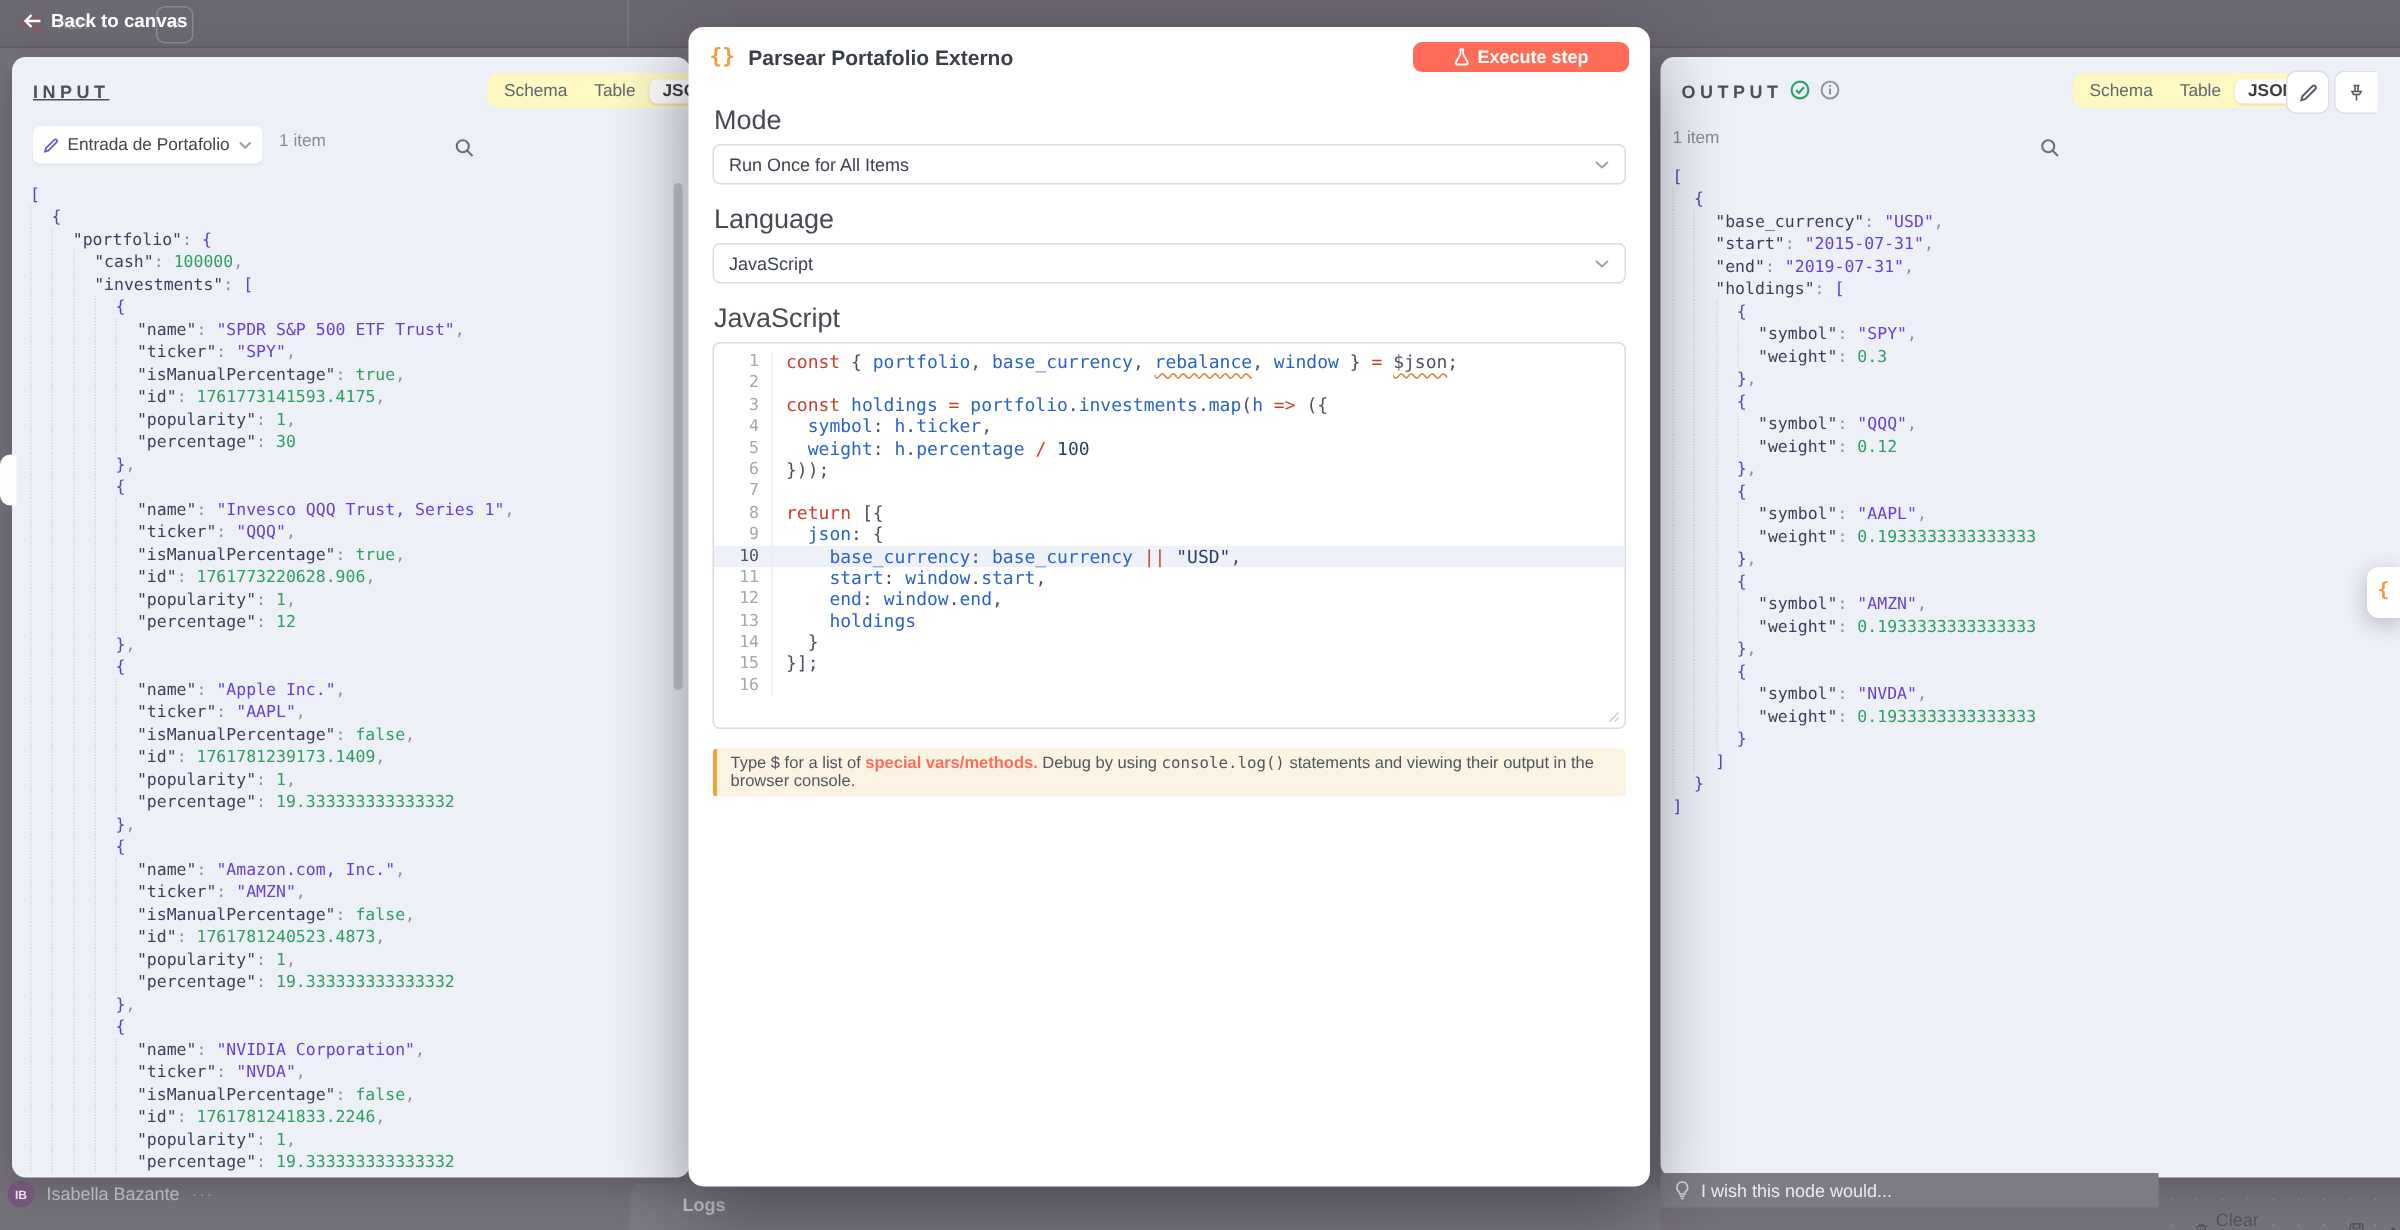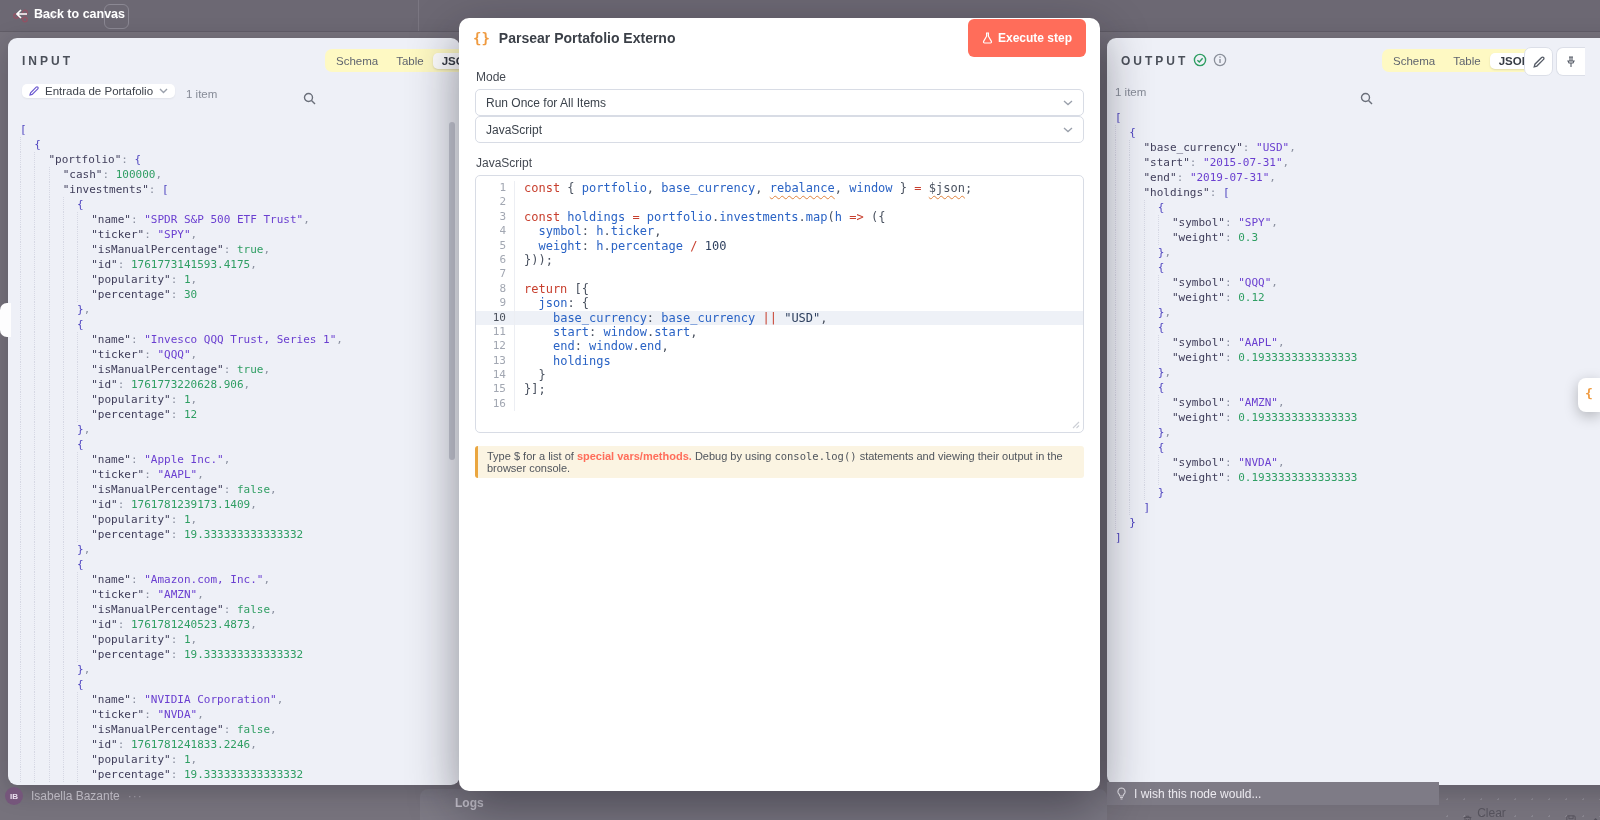--- a/index.html
+++ b/index.html
@@ -18,47 +18,47 @@
   .panel{position:absolute;background:#eef0f7;border-radius:9px;overflow:hidden;z-index:2;box-shadow:0 6px 24px rgba(25,22,34,.25);}
   #input-panel{left:8px;top:38px;width:452px;height:747px;}
   #output-panel{left:1107px;top:38px;width:547px;height:747px;}
   .p-title{position:absolute;font-size:12px;font-weight:700;letter-spacing:3px;color:#4b505a;}
   .seg{position:absolute;height:23px;background:#fef9c3;border-radius:7px;display:flex;align-items:center;padding:2px;box-sizing:border-box;}
   .seg .sitem{font-size:11.5px;color:#60656f;padding:2px 9px;border-radius:5px;cursor:pointer;}
   .seg .sitem.active{background:#fff;color:#363b44;font-weight:700;box-shadow:0 1px 2px rgba(0,0,0,.12);}
   .icon-btn{position:absolute;width:27px;height:27px;background:#fff;border:1px solid #dcdfe8;border-radius:7px;display:flex;align-items:center;justify-content:center;cursor:pointer;}
   .items-count{position:absolute;font-size:11.5px;color:#868b97;}
 
-  .source-pill{position:absolute;left:14px;top:46px;height:14px;background:#fff;border-radius:5px;display:flex;align-items:center;gap:6px;padding:0 7px;font-size:11.5px;color:#3f444d;cursor:pointer;box-shadow:0 1px 2px rgba(0,0,0,.06);}
+  .source-pill{position:absolute;left:14px;top:46px;height:25px;background:#fff;border-radius:5px;display:flex;align-items:center;gap:6px;padding:0 7px;font-size:11.5px;color:#3f444d;cursor:pointer;box-shadow:0 1px 2px rgba(0,0,0,.06);}
 
   
   .json-view{position:absolute;font-family:"DejaVu Sans Mono",monospace;font-size:11px;line-height:15px;}
   .jl{white-space:pre;height:15px;}
   .ind{display:inline-block;white-space:pre;border-left:1px dotted #d6d8e4;}
   .jk{color:#3f3d5a;}
   .jp{color:#8b90a0;}
   .js{color:#6a3fd0;}
   .jn{color:#2f9e63;}
   .jb{color:#2f9e63;}
   .jbr{color:#5046c0;}
   .scroll-thumb{position:absolute;width:6px;border-radius:3px;background:#c6c9d4;cursor:pointer;}
 
   
   .modal{position:absolute;left:459px;top:18px;width:641px;height:773px;background:#fff;border-radius:10px;z-index:5;box-shadow:0 18px 50px rgba(18,15,26,.45);}
   .m-head{height:40px;display:flex;align-items:center;gap:9px;padding:0 14px;}
   .braces{font-family:"DejaVu Sans Mono",monospace;font-weight:700;font-size:14px;color:#ef9b41;}
   .m-title{font-size:14px;font-weight:700;color:#3a3f47;}
-  .exec-btn{margin-left:auto;background:#ff6d5a;color:#fff;font-size:12px;font-weight:700;border-radius:6px;height:38px;display:flex;align-items:center;gap:5px;padding:0 14px;cursor:pointer;}
+  .exec-btn{margin-left:auto;background:#ff6d5a;color:#fff;font-size:12px;font-weight:700;border-radius:6px;height:20px;display:flex;align-items:center;gap:5px;padding:0 27px;cursor:pointer;}
   .m-tabs{height:24px;display:flex;align-items:flex-end;gap:26px;padding:0 18px;border-bottom:1px solid #e6e9ee;}
   .mtab{font-size:13px;padding-bottom:7px;cursor:pointer;}
   .mtab.active{color:#ff6d5a;border-bottom:2px solid #ff6d5a;}
   .mtab.idle{color:#565b64;}
   .docs{margin-left:auto;display:flex;align-items:center;gap:5px;font-size:12.5px;color:#7d828e;padding-bottom:8px;cursor:pointer;}
   .m-body{padding:12px 16px;position:relative;}
-  .f-label{font-size:12px;color:#454a53;margin:0 0 5px 1px;}
+  .f-label{font-size:18px;color:#454a53;margin:0 0 5px 1px;}
   .sel{height:25px;border:1px solid #d8dce5;border-radius:5px;display:flex;align-items:center;padding:0 10px;font-size:12px;color:#3c434c;cursor:pointer;background:#fff;}
   .sel .chev{margin-left:auto;}
   .sp{margin-top:13px;}
 
   
   .editor{margin-top:3px;border:1px solid #d8dce5;border-radius:5px;height:258px;font-family:"DejaVu Sans Mono",monospace;font-size:12px;position:relative;overflow:hidden;background:#fff;padding-top:5px;box-sizing:border-box;cursor:text;}
   .crow{display:flex;line-height:14.4px;height:14.4px;}
   .lnum{width:30px;text-align:right;padding-right:8px;color:#a2a7b2;border-right:1px solid #eceef3;flex:none;font-size:11px;}
   .ctext{padding-left:9px;white-space:pre;color:#3b4252;}
   .crow.active{background:#eef1f7;}
@@ -107,21 +107,21 @@
   <div class="tabdiv"></div>
   <div class="back-link">
     <svg width="12" height="10" viewBox="0 0 12 10">
         <path d="M5 1 L1 5 L5 9 M1 5 H11" stroke="#fff" stroke-width="1.6" fill="none"></path>
       </svg>
     <span>Back to canvas</span>
   </div>
 </div>
 
 <div class="panel" id="input-panel">
-  <div class="p-title" style="left:14px;top:16px;">INPUT</div>
+  <div class="p-title" style="left:14px;top:16px;text-decoration:underline;">INPUT</div>
   <svg style="position:absolute;left:295px;top:54px;" width="13" height="13" viewBox="0 0 13 13">
       <circle cx="5.5" cy="5.5" r="4" fill="none" stroke="#6a6f7a" stroke-width="1.4"></circle>
       <path d="M8.5 8.5 L12 12" stroke="#6a6f7a" stroke-width="1.4"></path>
     </svg>
   <div class="seg" style="left:317px;top:11px;">
     <div class="sitem">Schema</div>
     <div class="sitem">Table</div>
     <div class="sitem active">JSON</div>
   </div>
   <div class="source-pill">
@@ -196,20 +196,21 @@
     </div>
   </div>
   <div class="m-body">
     <div class="f-label">Mode</div>
     <div class="sel">
       <span>Run Once for All Items</span>
       <svg class="chev" width="10" height="6" viewBox="0 0 10 6">
           <path d="M1 1 L5 4.6 L9 1" stroke="#9aa0ab" stroke-width="1.3" fill="none"></path>
         </svg>
     </div>
+    <div class="f-label sp">Language</div>
     <div class="sel">
       <span>JavaScript</span>
       <svg class="chev" width="10" height="6" viewBox="0 0 10 6">
           <path d="M1 1 L5 4.6 L9 1" stroke="#9aa0ab" stroke-width="1.3" fill="none"></path>
         </svg>
     </div>
     <div class="f-label sp">JavaScript</div>
     <div class="editor" id="code-editor">
 
     <div class="crow">

